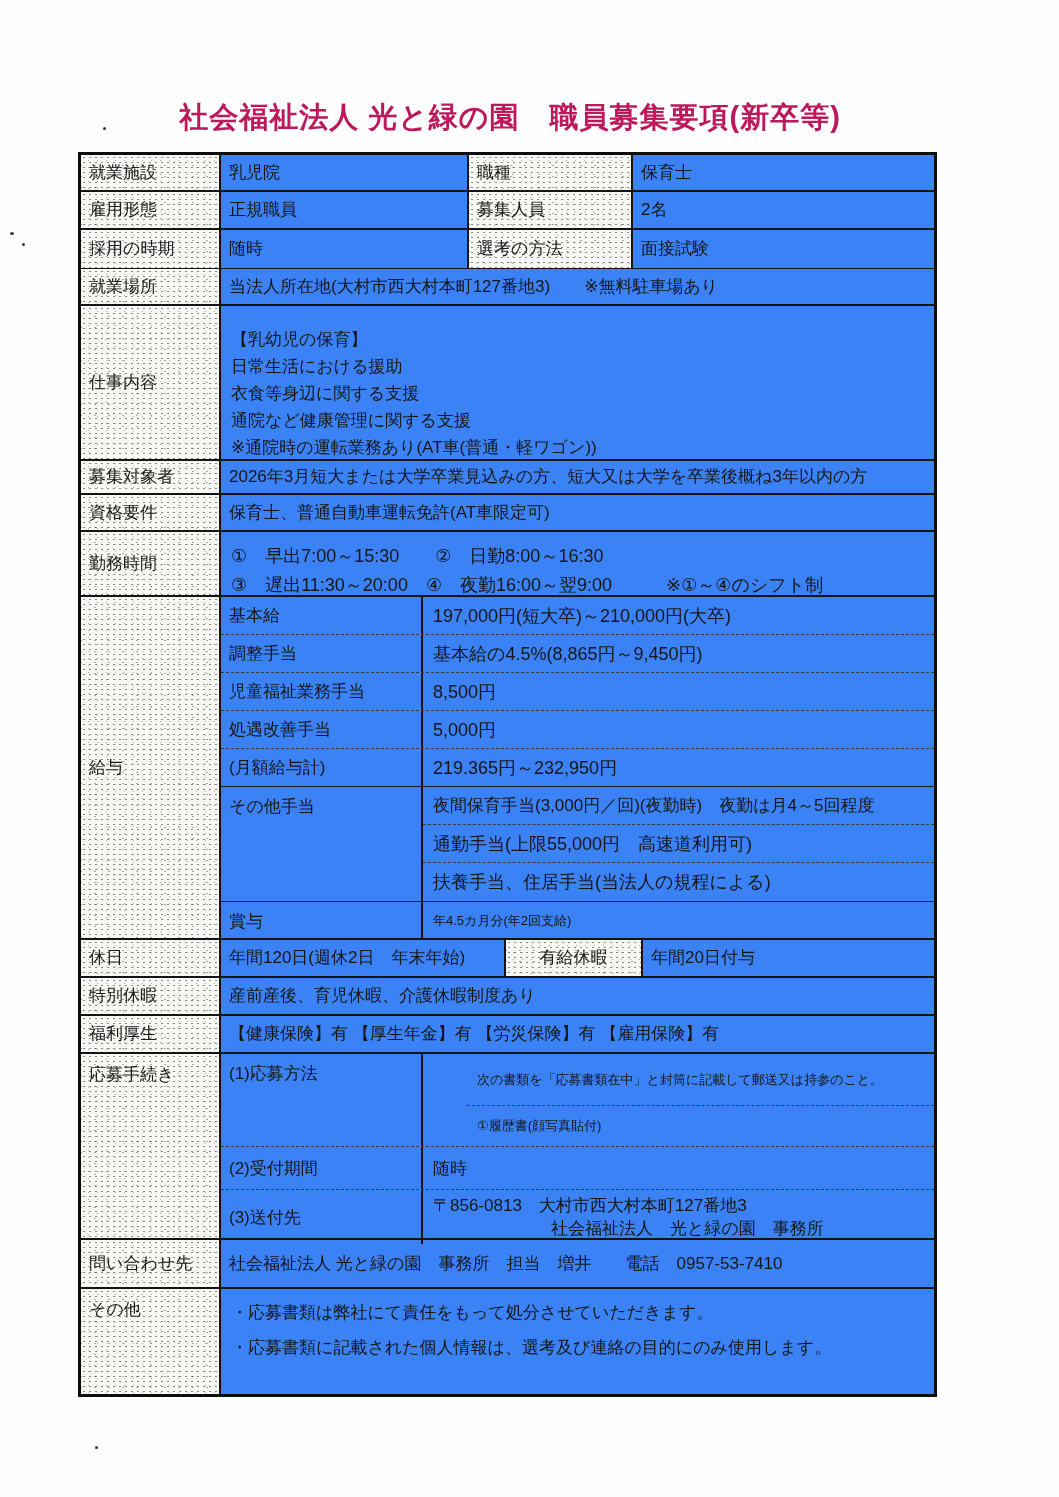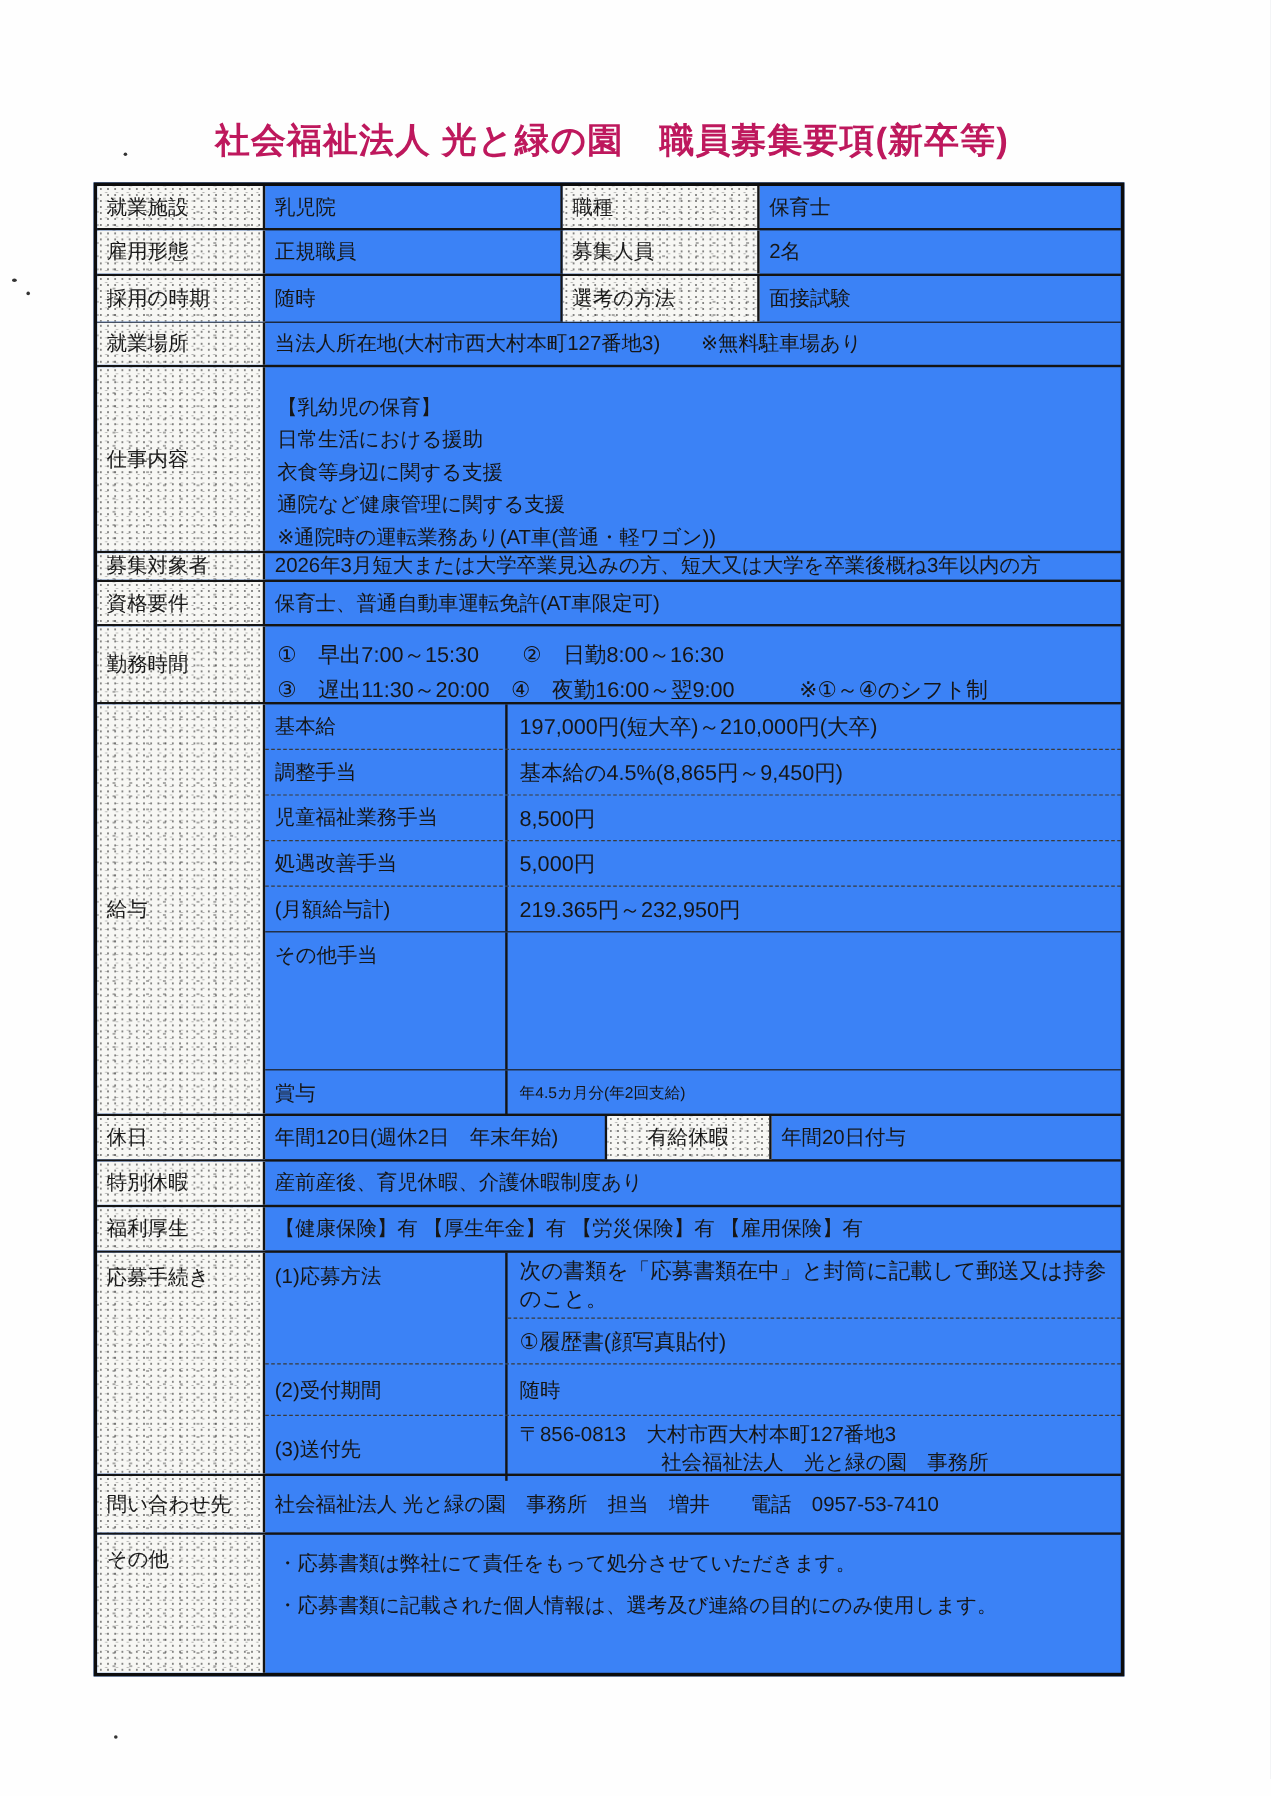--- a/index.html
+++ b/index.html
@@ -26,21 +26,21 @@
   }
   .td:last-child{border-right:none;}
   .td.wrap{white-space:normal;}
   .flex1{flex:1 1 auto;}
   .w140{width:140px;flex:0 0 140px;}
   .w248{width:248px;flex:0 0 248px;}
   .w164{width:164px;flex:0 0 164px;}
   .w202{width:202px;flex:0 0 202px;}
   .w285{width:285px;flex:0 0 285px;}
   .w137{width:137px;flex:0 0 137px;}
-  .h37{height:37px;} .h38{height:38px;} .h39{height:39px;} .h35{height:24px;}
+  .h37{height:37px;} .h38{height:38px;} .h39{height:39px;} .h35{height:34px;}
   .h75{height:65px;} .h155{height:155px;} .h343{height:343px;} .h49{height:49px;}
   .h186{height:186px;}
   .shade{
     background-color:#f7f7f4;
     background-image:
       radial-gradient(rgba(40,40,40,.55) 0.8px, transparent 1px),
       radial-gradient(rgba(70,70,70,.45) 0.7px, transparent 0.95px),
       radial-gradient(rgba(20,20,20,.35) 1px, transparent 1.2px);
     background-size:6px 5px, 9px 7px, 14px 11px;
     background-position:0 0, 3px 2px, 7px 5px;
@@ -60,21 +60,21 @@
   .krow:last-child{border-bottom:none;}
   .kl{
     box-sizing:border-box;border-right:2px solid #141414;display:flex;align-items:center;
     padding:2px 8px;font-size:17px;white-space:nowrap;
   }
   .kv{display:flex;align-items:center;padding:2px 10px;font-size:18px;flex:1 1 auto;white-space:nowrap;overflow:hidden;}
   .kvcol{display:flex;flex-direction:column;flex:1 1 auto;}
   .kvcol .kv{border-bottom:1px dashed #3a3a3a;flex:1 1 auto;}
   .kvcol .kv:last-child{border-bottom:none;}
   .note{display:flex;flex-direction:column;flex:1 1 auto;}
-  .note .nrow{border-bottom:1px dashed #3a3a3a;box-sizing:border-box;display:flex;align-items:center;padding:4px 10px;font-size:18px;}
+  .note .nrow{border-bottom:1px dashed #3a3a3a;box-sizing:border-box;display:flex;align-items:center;padding:4px 10px;font-size:13px;margin-left:44px;}
   .note .nrow:last-child{border-bottom:none;}
   .note .nrow.wrap2{white-space:normal;line-height:23px;flex:0 0 52px;}
   .addr{display:block;padding:4px 10px;font-size:17px;line-height:23px;}
   .addr .a2{padding-left:118px;}
   .bullets{display:block;padding:12px 10px;}
   .bullets .bl{display:block;line-height:24px;margin-bottom:11px;white-space:nowrap;font-size:17px;}
   .speck{position:absolute;background:#333;border-radius:50%;}
 </style>
 </head>
 <body>
@@ -163,20 +163,25 @@
         <div class="krow h38">
           <div class="kl w202">処遇改善手当</div>
           <div class="kv">5,000円</div>
         </div>
         <div class="krow h38 solid">
           <div class="kl w202">(月額給与計)</div>
           <div class="kv">219.365円～232,950円</div>
         </div>
         <div class="krow solid" style="height:115px;">
           <div class="kl w202" style="align-items:flex-start;padding-top:8px;">その他手当</div>
+          <div class="kvcol">
+            <div class="kv" style="font-size:17px;">夜間保育手当(3,000円／回)(夜勤時)　夜勤は月4～5回程度</div>
+            <div class="kv">通勤手当(上限55,000円　高速道利用可)</div>
+            <div class="kv">扶養手当、住居手当(当法人の規程による)</div>
+          </div>
         </div>
         <div class="krow h38">
           <div class="kl w202">賞与</div>
           <div class="kv" style="font-size:13px;">年4.5カ月分(年2回支給)</div>
         </div>
       </div>
     </div>
 
     <div class="tr h38">
       <div class="td shade w140 lbl">休日</div>

